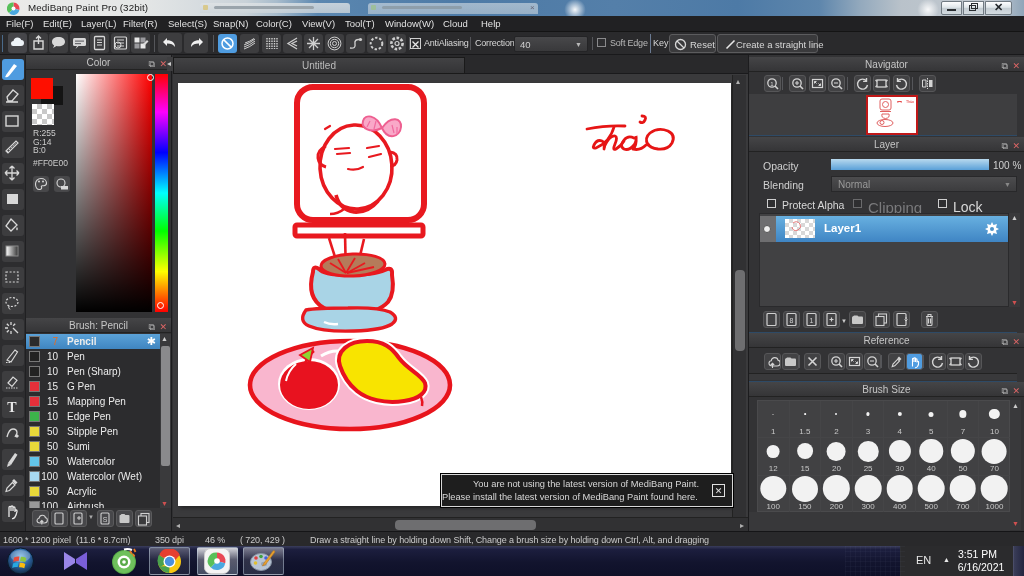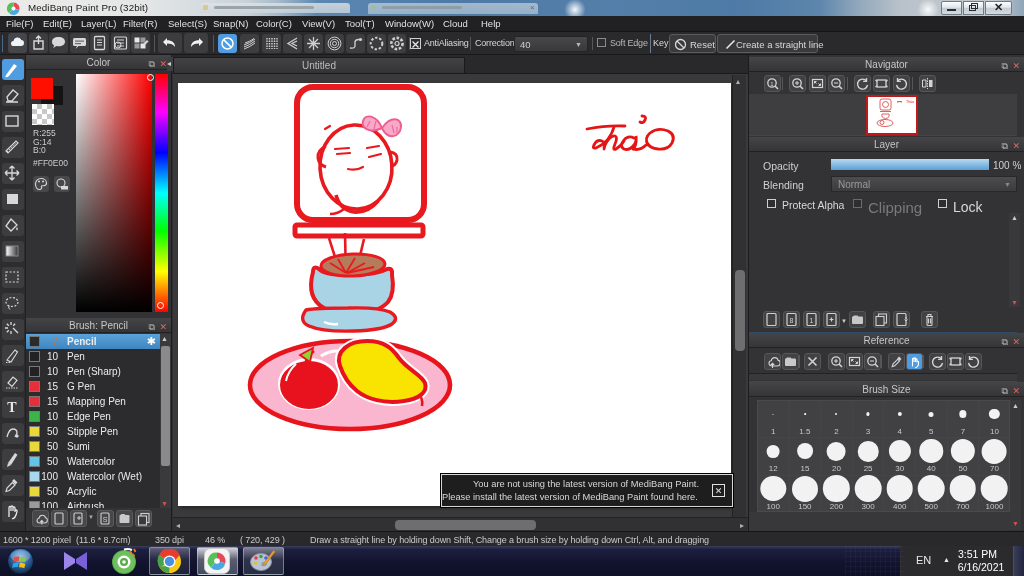--- a/index.html
+++ b/index.html
@@ -512,20 +512,34 @@
 <div class="a" style="left:82px;top:104px;width:158px;height:11px;background:linear-gradient(#b8d9ee,#5aa0d8)"></div>
 <div class="a" style="left:244px;top:105px;font-size:10px;color:#d0d0d0">100 %</div>
 <div class="a" style="left:14px;top:124px;font-size:10.5px;color:#d0d0d0">Blending</div>
 <div class="a" style="left:82px;top:121px;width:186px;height:16px;background:linear-gradient(#4c4c4e,#3c3c3e);border:1px solid #28282a;font-size:10px;color:#9a9a9a;line-height:15px;padding-left:6px">Normal<span style="position:absolute;right:5px;top:0;font-size:7px;color:#888">▼</span></div>
 <div class="cb" style="left:18px;top:144px"></div>
       <div class="a" style="left:33px;top:144px;font-size:10.5px;color:#d8d8d8">Protect Alpha</div>
 <div class="cb" style="left:104px;top:144px;border-color:#6a6a6c"></div>
       <div class="a" style="left:119px;top:144px;font-size:15px;color:#7a7a7c">Clipping</div>
 <div class="cb" style="left:189px;top:144px"></div>
       <div class="a" style="left:204px;top:144px;font-size:14px;color:#d8d8d8">Lock</div>
+<div class="a" style="left:10px;top:158px;width:250px;height:94px;background:#414143;border:1px solid #2a2a2c">
+<div class="a" style="left:0;top:2px;width:248px;height:26px;background:linear-gradient(#68b0e0,#3f85c4)">
+          <div class="a" style="left:0;top:0;width:16px;height:26px;background:#6e6e70"></div>
+          <div class="a" style="left:3px;top:9px;width:8px;height:8px;background:#efefef;border-radius:50%;border:1px solid #555"></div>
+          <div class="a" style="left:25px;top:3px;width:30px;height:19px;background:#fff;background-image:linear-gradient(45deg,#d8d8d8 25%,transparent 25%,transparent 75%,#d8d8d8 75%),linear-gradient(45deg,#d8d8d8 25%,transparent 25%,transparent 75%,#d8d8d8 75%);background-size:8px 8px;background-position:0 0,4px 4px"><svg width="30" height="19" viewBox="0 0 30 19">
+              <path d="M8 4 q4-3 7 1 q2 4-2 6 q-5 2-6-3" stroke="#e87878" fill="none"></path>
+            </svg></div>
+          <div class="a" style="left:64px;top:6px;font-size:11.5px;font-weight:bold;color:#fff">Layer1</div>
+          <svg style="position:absolute;right:8px;top:5px" width="16" height="16" viewBox="0 0 16 16">
+            <path d="M8 1 L9.5 4 L13 3 L12 6.5 L15 8 L12 9.5 L13 13 L9.5 12 L8 15 L6.5 12 L3 13 L4 9.5 L1 8 L4 6.5 L3 3 L6.5 4 Z" fill="#fff"></path>
+            <circle cx="8" cy="8" r="2" fill="#4f93c8"></circle>
+          </svg>
+        </div>
+</div>
 <div class="a" style="left:260px;top:158px;width:11px;height:94px;background:#39393b">
         <div class="a" style="left:2px;top:1px;color:#ccc;font-size:7px">▲</div>
         <div class="a" style="left:2px;bottom:1px;color:#d05050;font-size:7px">▼</div>
       </div>
 <div class="btn" style="left:14px;top:256px;width:17px;height:17px;background:#424244;border:1px solid #565658"><svg width="15" height="15" viewBox="0 0 15 15">
           <rect x="3" y="1.5" width="9" height="12" rx="1" fill="none" stroke="#d0d0d0" stroke-width="1.2"></rect>
         </svg></div>
 <div class="btn" style="left:34px;top:256px;width:17px;height:17px;background:#424244;border:1px solid #565658"><svg width="15" height="15" viewBox="0 0 15 15">
           <rect x="3" y="1.5" width="9" height="12" rx="1" fill="none" stroke="#d0d0d0" stroke-width="1.2"></rect>
           <text x="7.5" y="11" font-size="7" fill="#d0d0d0" text-anchor="middle">8</text>

